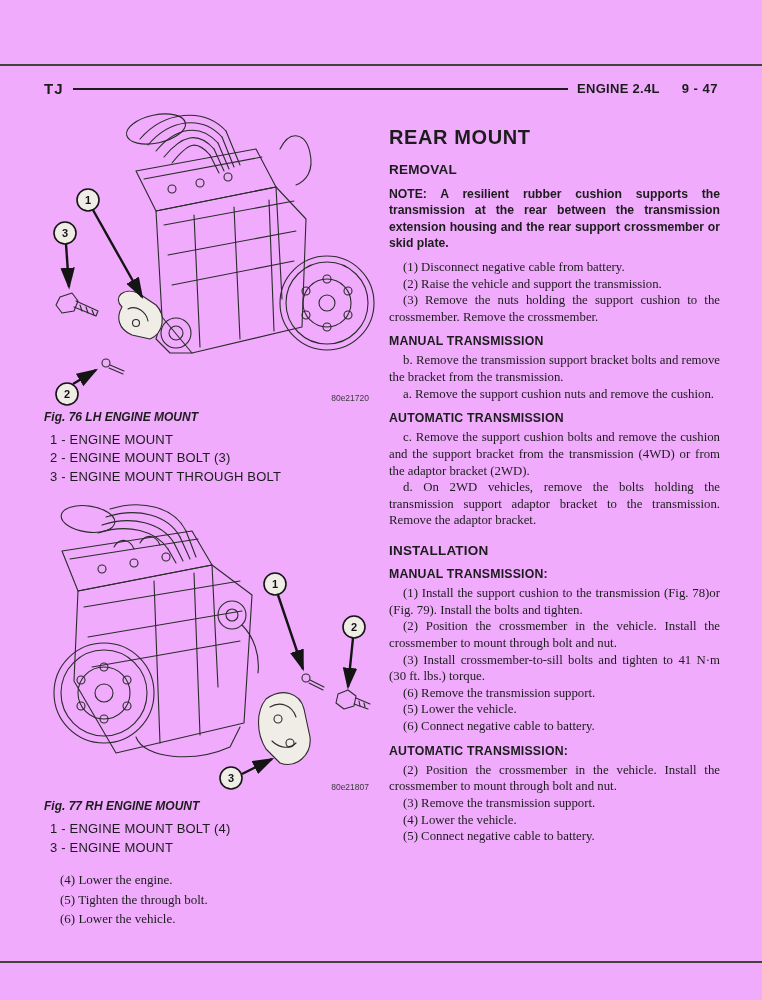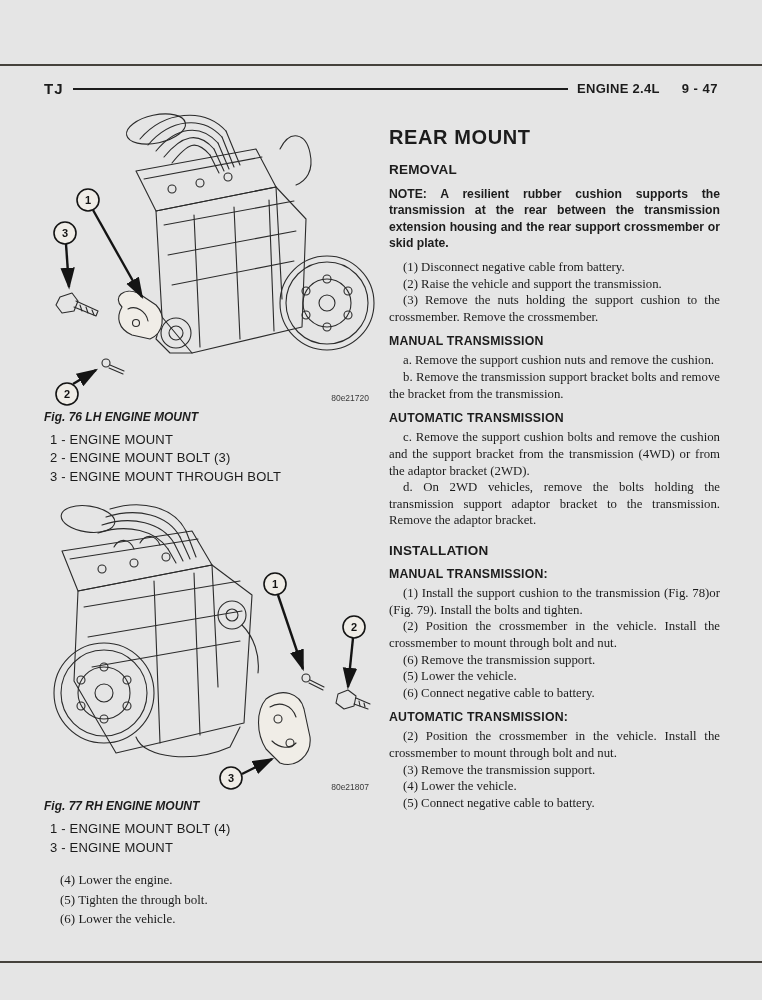--- a/index.html
+++ b/index.html
@@ -1,19 +1,19 @@
 <!DOCTYPE html>
 <html><head>
 <meta charset="utf-8">
 <style>
   * { margin:0; padding:0; box-sizing:border-box; }
   html,body { background:#cfccc5; }
   .page {
     position:relative; width:762px; height:1000px;
-    background:#e5e5e5; color:#1c1c1c; overflow:hidden;
+    background:#f0abfc; color:#1c1c1c; overflow:hidden;
     font-family:"Liberation Serif", serif;
   }
   .edge-line { position:absolute; left:0; right:0; height:2px; background:#45423c; }
   .edge-top { top:64px; }
   .edge-bottom { top:961px; }
 
   .page-header {
     position:absolute; left:44px; right:44px; top:80px;
     display:flex; align-items:center;
     font-family:"Liberation Sans", sans-serif; font-weight:bold;
@@ -251,32 +251,33 @@
 
     <h3 class="h-removal">REMOVAL</h3>
 
     <p class="note">NOTE: A resilient rubber cushion supports the transmission at the rear between the transmission extension housing and the rear support crossmember or skid plate.</p>
 
     <p class="step">(1) Disconnect negative cable from battery.</p>
     <p class="step">(2) Raise the vehicle and support the transmission.</p>
     <p class="step">(3) Remove the nuts holding the support cushion to the crossmember. Remove the crossmember.</p>
 
     <h4 class="subhead">MANUAL TRANSMISSION</h4>
+    <p class="step">b. Remove the transmission support bracket bolts and remove the bracket from the transmission.</p>
     <p class="step">a. Remove the support cushion nuts and remove the cushion.</p>
-    <p class="step">b. Remove the transmission support bracket bolts and remove the bracket from the transmission.</p>
 
     <h4 class="subhead">AUTOMATIC TRANSMISSION</h4>
     <p class="step">c. Remove the support cushion bolts and remove the cushion and the support bracket from the transmission (4WD) or from the adaptor bracket (2WD).</p>
     <p class="step">d. On 2WD vehicles, remove the bolts holding the transmission support adaptor bracket to the transmission. Remove the adaptor bracket.</p>
 
     <h3 class="h-installation">INSTALLATION</h3>
 
     <h4 class="subhead">MANUAL TRANSMISSION:</h4>
     <p class="step">(1) Install the support cushion to the transmission (Fig. 78)or (Fig. 79). Install the bolts and tighten.</p>
     <p class="step">(2) Position the crossmember in the vehicle. Install the crossmember to mount through bolt and nut.</p>
+    <p class="step">(3) Install crossmember-to-sill bolts and tighten to 41 N·m (30 ft. lbs.) torque.</p>
     <p class="step">(6) Remove the transmission support.</p>
     <p class="step">(5) Lower the vehicle.</p>
     <p class="step">(6) Connect negative cable to battery.</p>
 
     <h4 class="subhead">AUTOMATIC TRANSMISSION:</h4>
     <p class="step">(2) Position the crossmember in the vehicle. Install the crossmember to mount through bolt and nut.</p>
     <p class="step">(3) Remove the transmission support.</p>
     <p class="step">(4) Lower the vehicle.</p>
     <p class="step">(5) Connect negative cable to battery.</p>
   </div>

